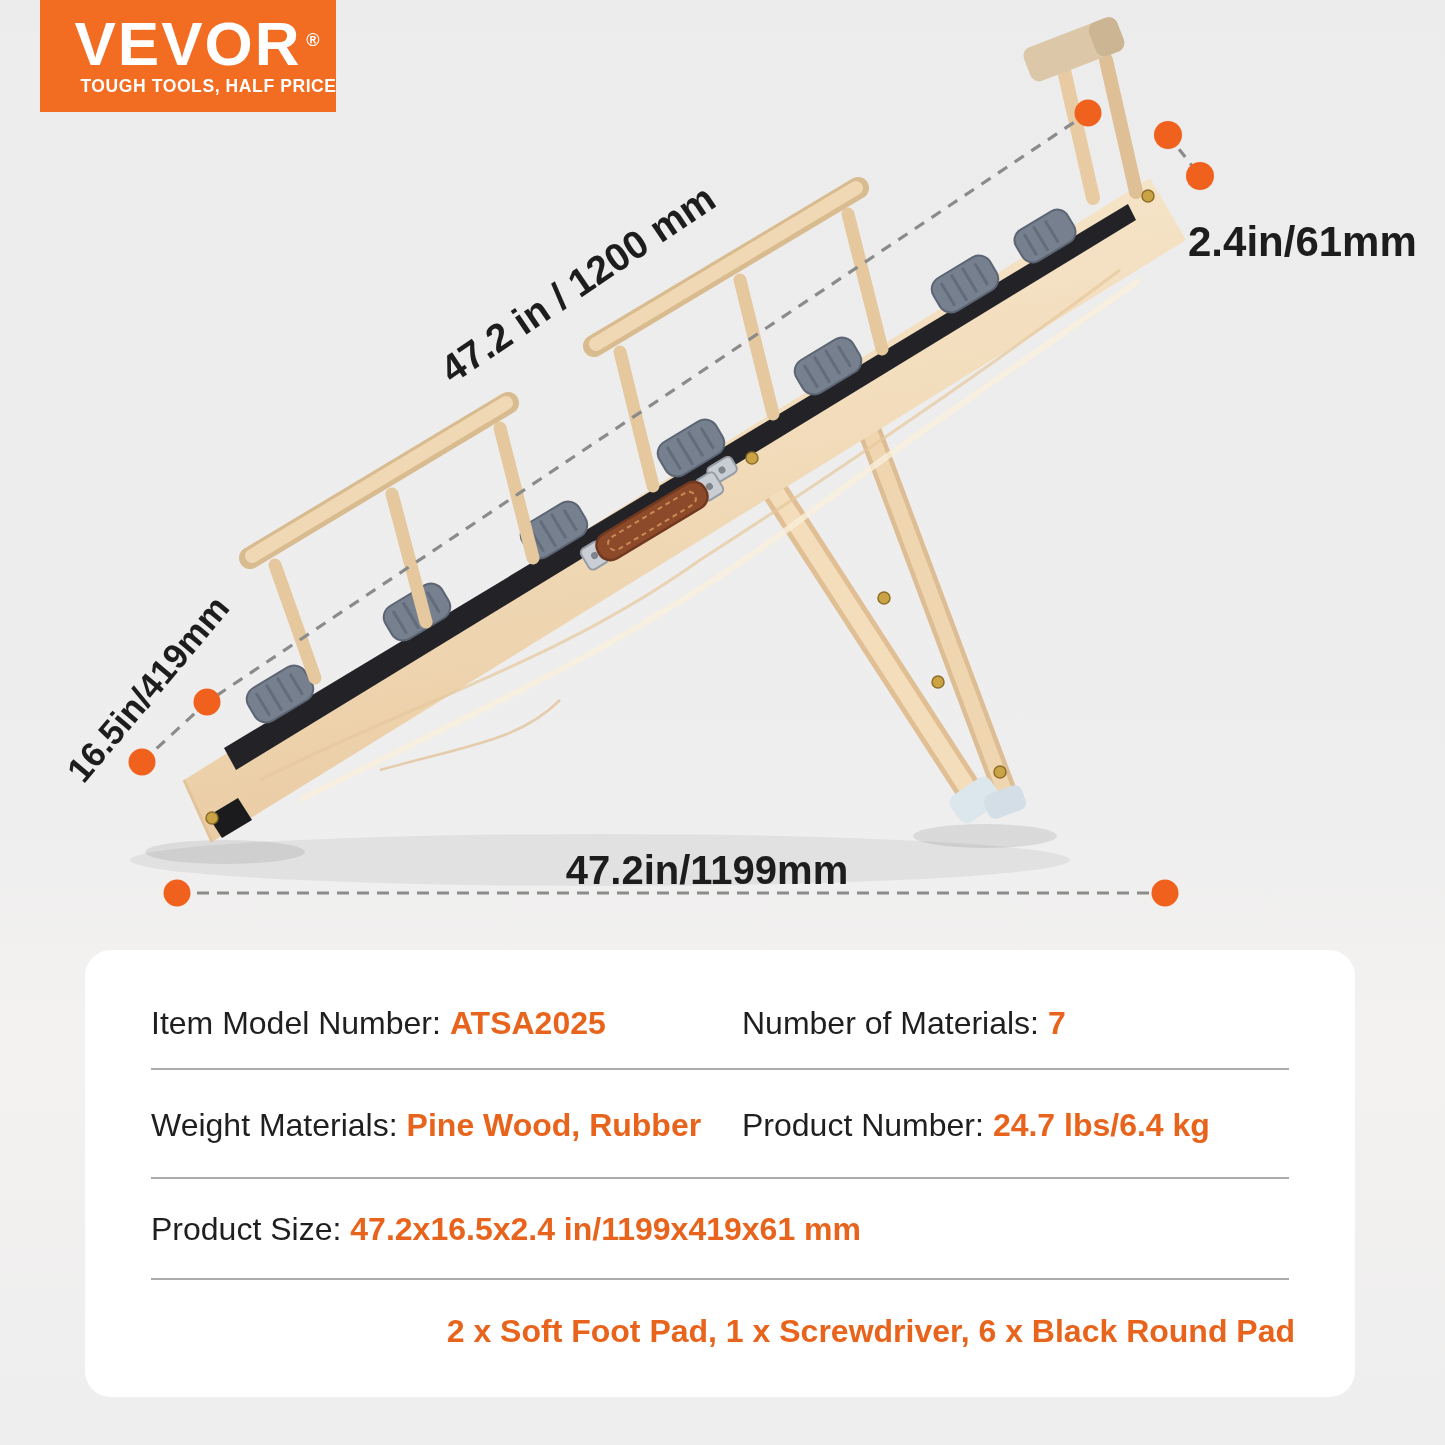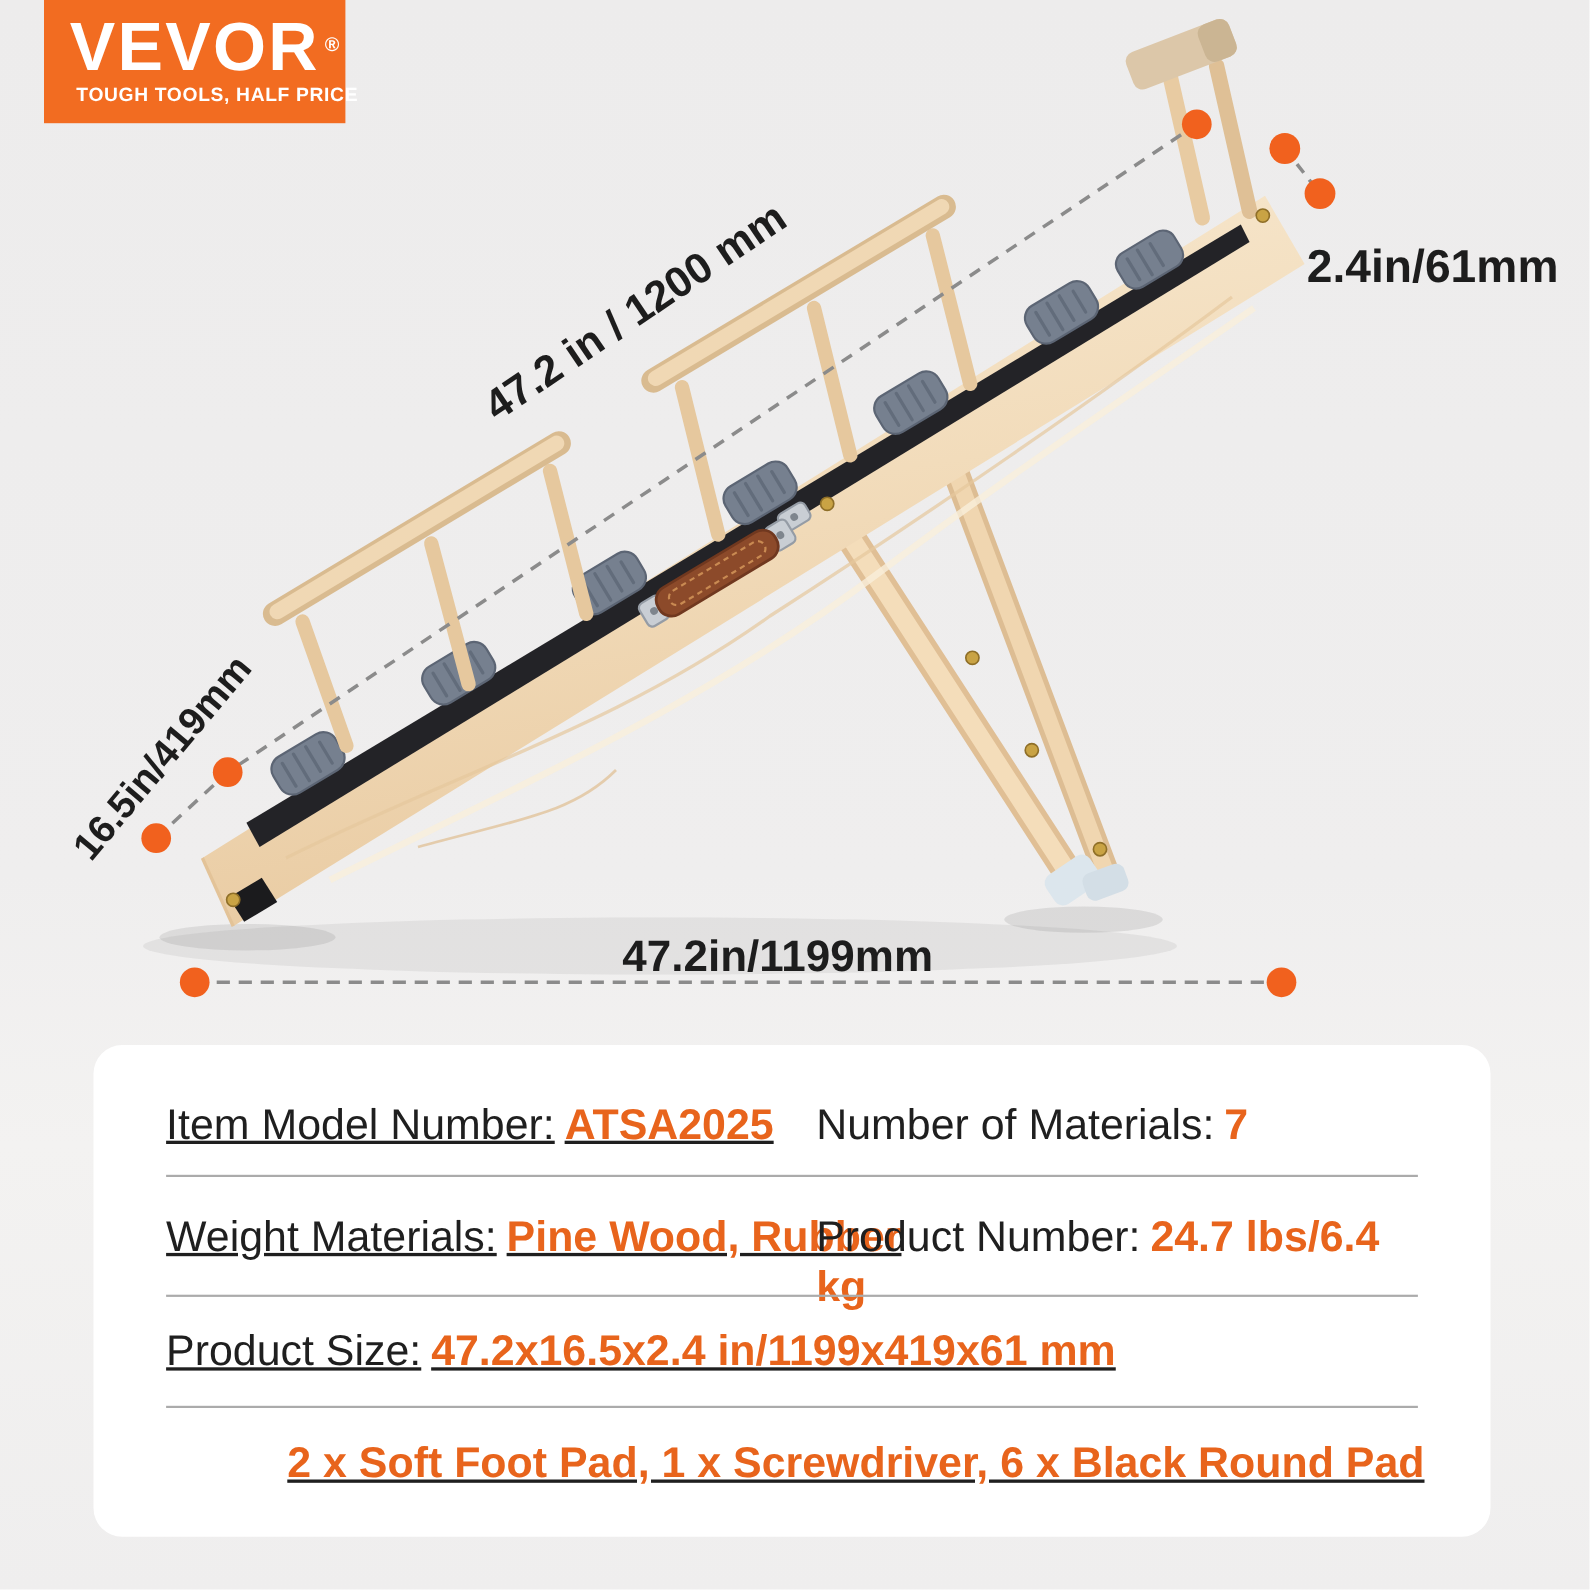--- a/index.html
+++ b/index.html
@@ -5,38 +5,38 @@
   html,body{margin:0;padding:0;}
   body{
     width:1445px;height:1445px;position:relative;overflow:hidden;
     background:linear-gradient(180deg,#EDECEC 0%,#EFEEEE 55%,#F3F2F1 72%,#EFEEEE 100%);
     font-family:"Liberation Sans", sans-serif;
     -webkit-font-smoothing:antialiased;
   }
   .abs{position:absolute;}
   
   .logo{
-    left:40px;top:0;width:274px;height:112px;
+    left:40px;top:0;width:296px;height:112px;
     background:#F26C21;color:#fff;text-align:center;
     display:flex;flex-direction:column;justify-content:center;align-items:center;
   }
   .logo-brand{font-size:62px;font-weight:bold;letter-spacing:2px;line-height:58px;position:relative;}
   .logo-reg{font-size:18px;font-weight:bold;position:absolute;top:-4px;right:-20px;}
   .logo-tagline{font-size:17.5px;font-weight:bold;letter-spacing:0.6px;margin-top:3px;white-space:nowrap;margin-left:41px;}
   
   .dim{position:absolute;font-weight:bold;color:#1D1D1D;white-space:nowrap;}
   .dim-ramp-length{left:578px;top:284px;font-size:39px;transform:translate(-50%,-50%) rotate(-34deg);}
   .dim-side-height{left:148px;top:689px;font-size:35px;transform:translate(-50%,-50%) rotate(-50deg);}
   .dim-thickness{left:1188px;top:218px;font-size:42px;}
   .dim-ground{left:707px;top:870px;font-size:40px;transform:translate(-50%,-50%);}
   
   .card{
     left:85px;top:950px;width:1270px;height:447px;background:#FFFFFF;border-radius:26px;
   }
-  .spec-row{position:absolute;left:66px;right:60px;font-size:39px;line-height:46px;color:#1F1F1F;text-decoration:underline;}
+  .spec-row{position:absolute;left:66px;right:60px;font-size:32px;line-height:46px;color:#1F1F1F;}
   .spec-row .col2{position:absolute;left:591px;top:0;}
   .lbl{color:#1F1F1F;font-weight:normal;margin-right:9px;}
   .val{color:#E8641C;font-weight:bold;}
   .divider{position:absolute;left:66px;width:1138px;height:2px;background:#ABABAB;}
   .row4{left:59px;text-align:right;}
 </style>
 </head>
 <body>
 
 <svg class="abs" style="left:0;top:0;" width="1445" height="1445" viewBox="0 0 1445 1445">

